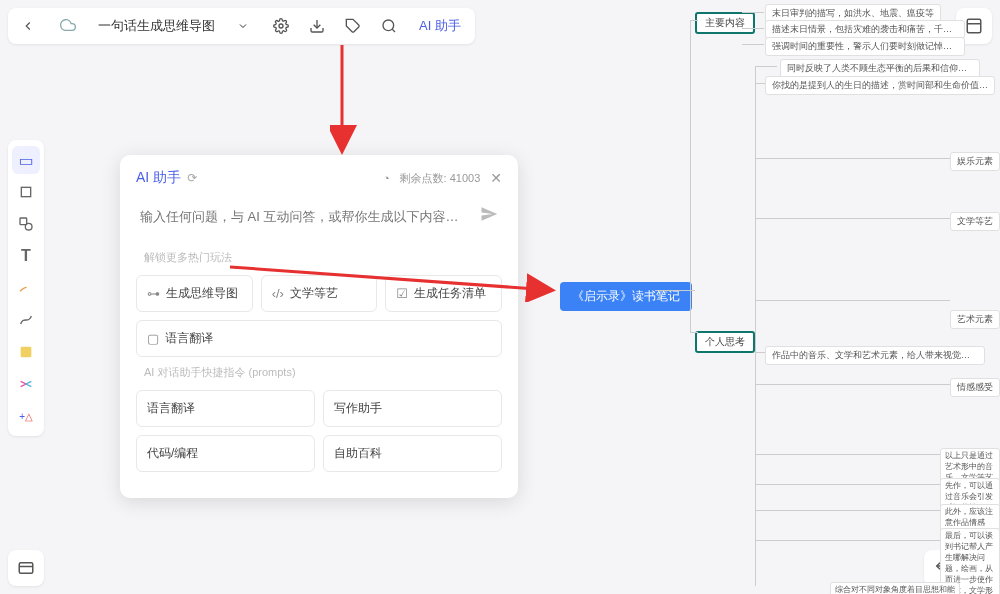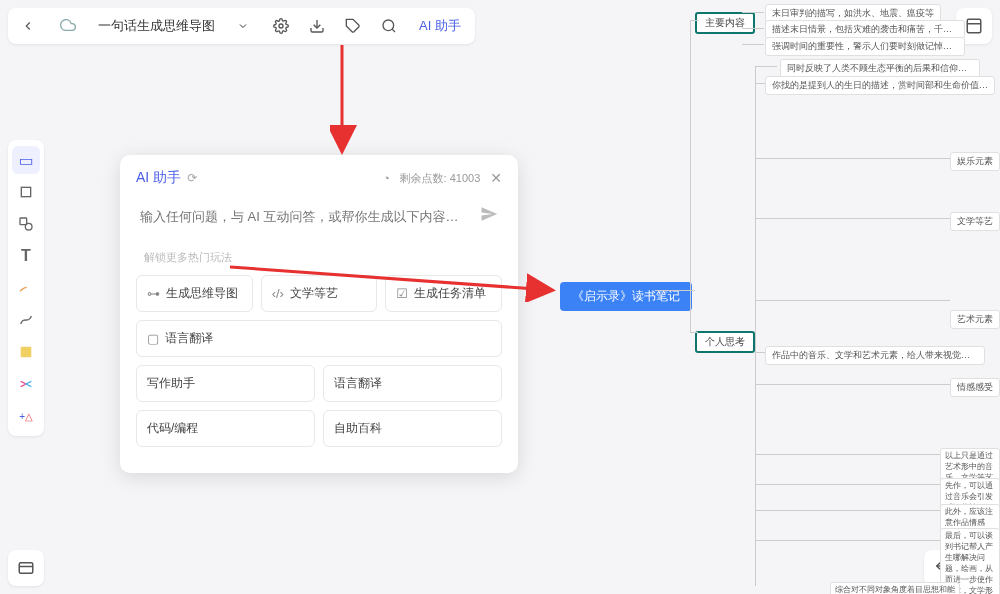--- a/index.html
+++ b/index.html
@@ -208,26 +208,27 @@
         <span class="chip-ic">☑</span>
         <span>生成任务清单</span>
       </div>
   </div>
   <div class="chip-row">
     <div class="chip chip-single">
         <span class="chip-ic">▢</span>
         <span>语言翻译</span>
       </div>
   </div>
-  <div class="chip-row">
+  <div class="section-label">AI 对话助手快捷指令 (prompts)</div>
+  <div class="chip-row">
+    <div class="chip">
+        <span>语言翻译</span>
+      </div>
     <div class="chip">
         <span>写作助手</span>
-      </div>
-    <div class="chip">
-        <span>语言翻译</span>
       </div>
   </div>
   <div class="chip-row">
     <div class="chip">
         <span>代码/编程</span>
       </div>
     <div class="chip">
         <span>自助百科</span>
       </div>
   </div>

